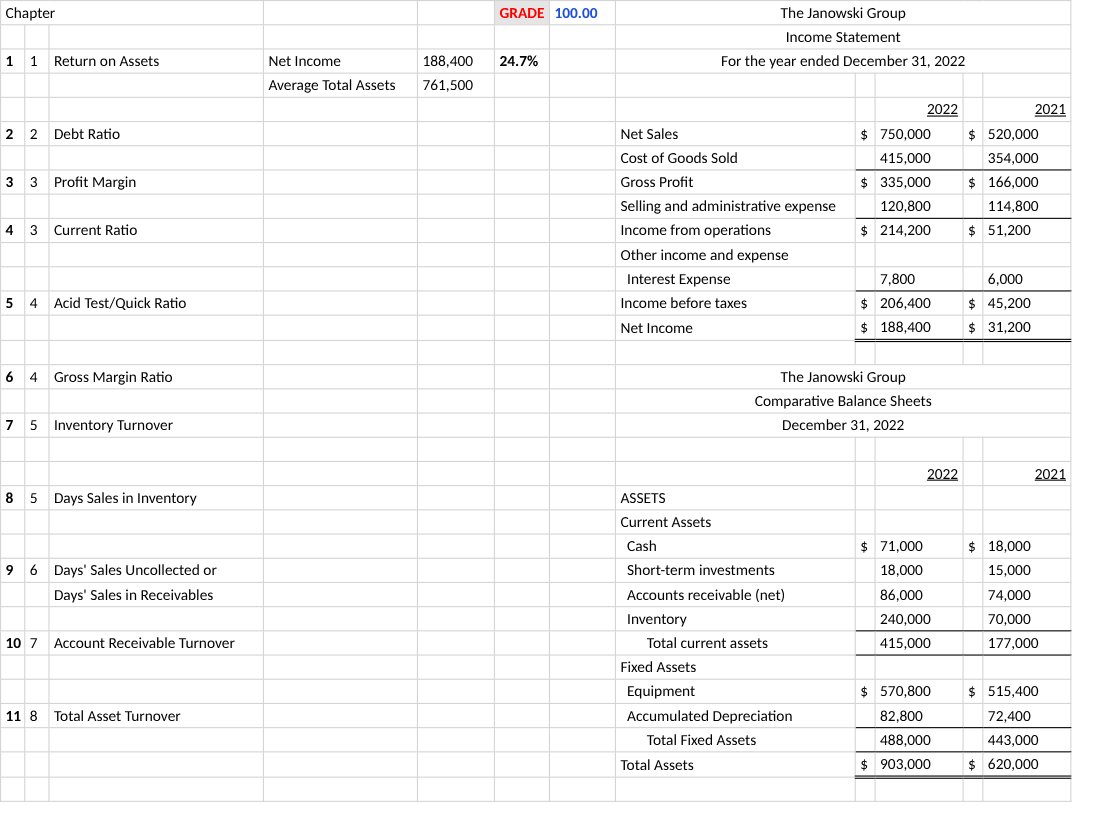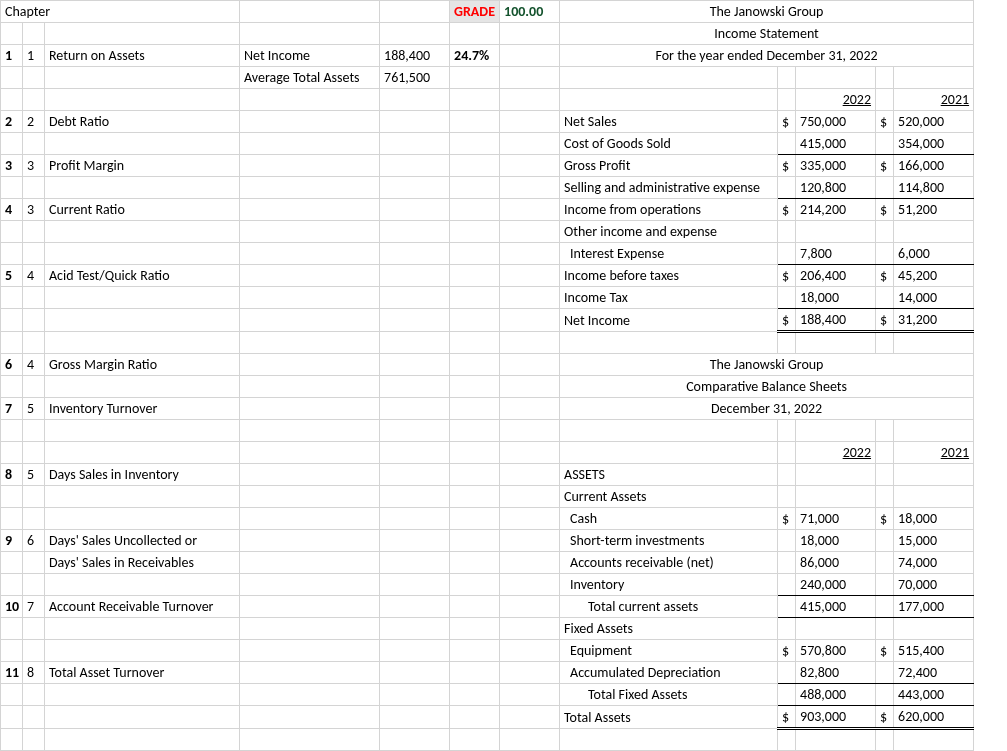--- a/index.html
+++ b/index.html
@@ -30,21 +30,21 @@
   .col-E { width: 70px; text-align: right; }
   .col-F { width: 50px; text-align: left; }
   .col-G { width: 60px; }
   .col-H { width: 218px; }
   .col-I { width: 18px; text-align: left; }
   .col-J { width: 80px; text-align: right; }
   .col-K { width: 18px; text-align: left; }
   .col-L { width: 80px; text-align: right; }
   .bold { font-weight: 700; }
   .grade-label { background: #e5e5e5; color: #ff0000; font-weight: 700; }
-  .grade-value { color: #14532d; font-weight: 700; }
+  .grade-value { color: #1d4ed8; font-weight: 700; }
   .center { text-align: center; }
   .right { text-align: right; }
   .u-single { border-bottom: 1.5px solid #000 !important; }
   .u-double { border-bottom: 3px double #000 !important; }
   .hdr-underline { text-decoration: underline; }
   .indent1 { padding-left: 10px; }
   .indent2 { padding-left: 28px; }
 </style>
 </head>
 <body>
@@ -240,34 +240,20 @@
         <td></td>
         <td></td>
         <td></td>
   <td>Income before taxes</td>
   <td>$</td>
         <td>206,400</td>
   <td>$</td>
         <td>45,200</td>
 </tr>
 
-<tr>
-  <td></td>
-        <td></td>
-        <td></td>
-        <td></td>
-        <td></td>
-        <td></td>
-        <td></td>
-  <td>Income Tax</td>
-  <td class="u-single"></td>
-        <td class="u-single">18,000</td>
-  <td class="u-single"></td>
-        <td class="u-single">14,000</td>
-</tr>
 
 <tr>
   <td></td>
         <td></td>
         <td></td>
         <td></td>
         <td></td>
         <td></td>
         <td></td>
   <td>Net Income</td>

